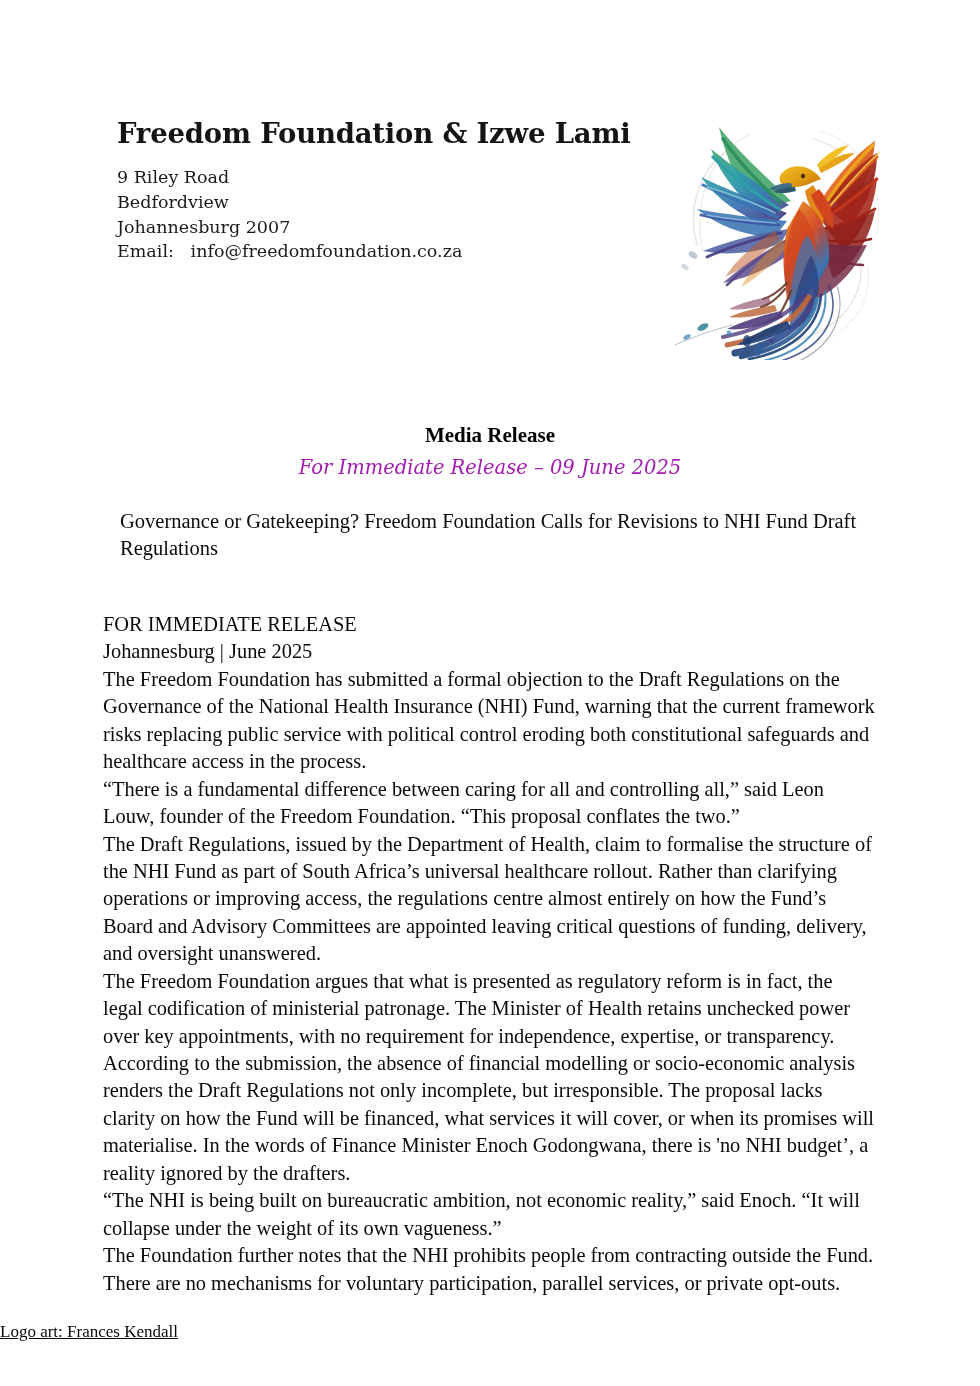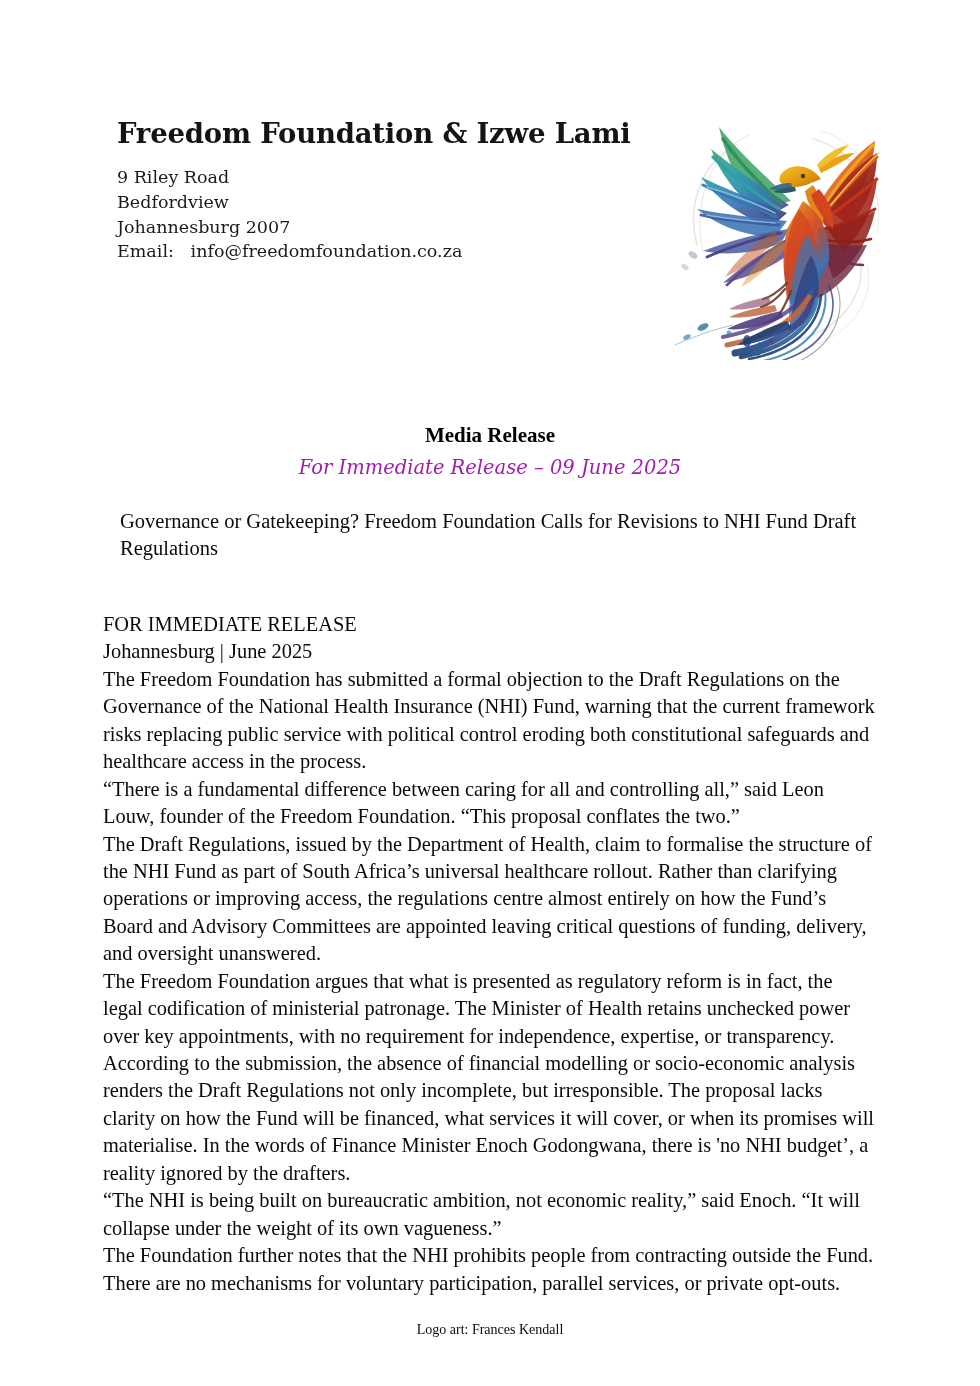--- a/index.html
+++ b/index.html
@@ -103,24 +103,24 @@
     color: #0a0a0a;
   }
   .body-copy p { margin: 0; }
 
   
   .footer-credit {
     position: absolute;
     left: 0;
     top: 1322px;
     width: 980px;
-    text-align: center;
-    font-family: "Liberation Serif", "DejaVu Serif", serif;
-    font-size: 14px;
+    font-family: "Liberation Serif", "DejaVu Serif", serif;
+    font-size: 17px;
     color: #0a0a0a;
+    text-decoration: underline;
   }
 </style>
 </head>
 <body>
 
 <div class="page">
 
   <div class="letterhead">
     <div class="org-name">Freedom Foundation &amp; Izwe Lami</div>
     <div class="address-block">

